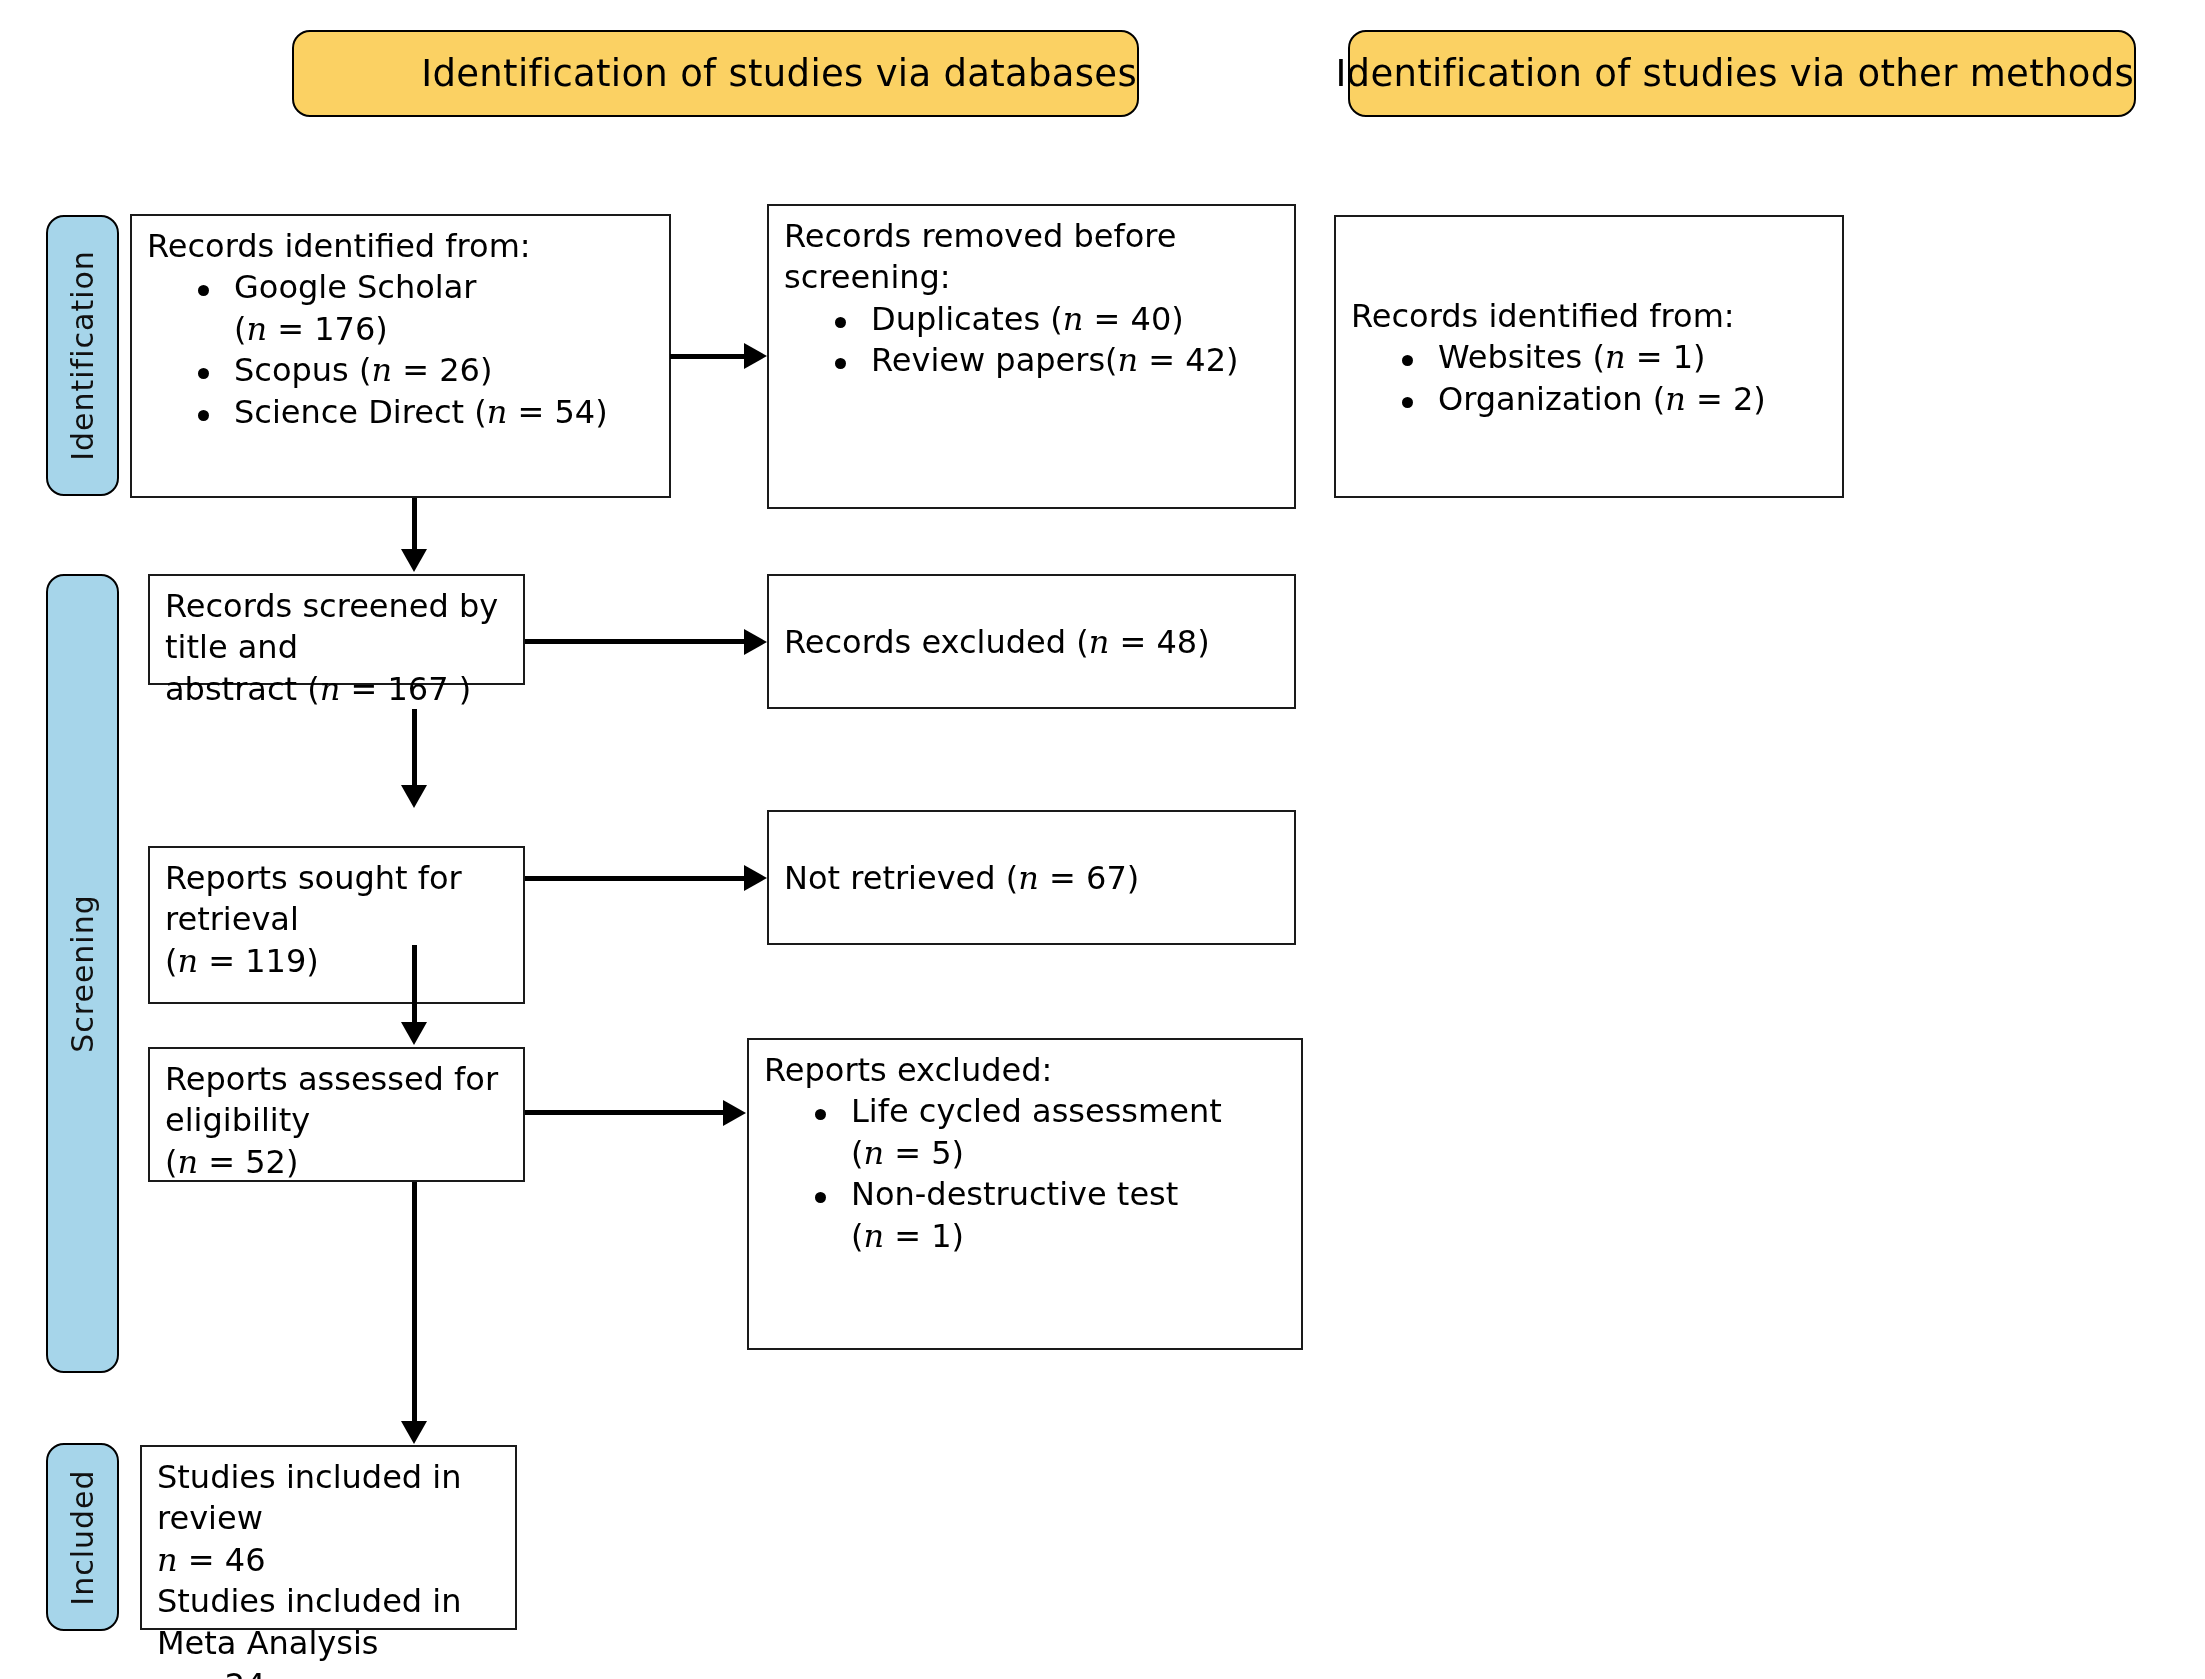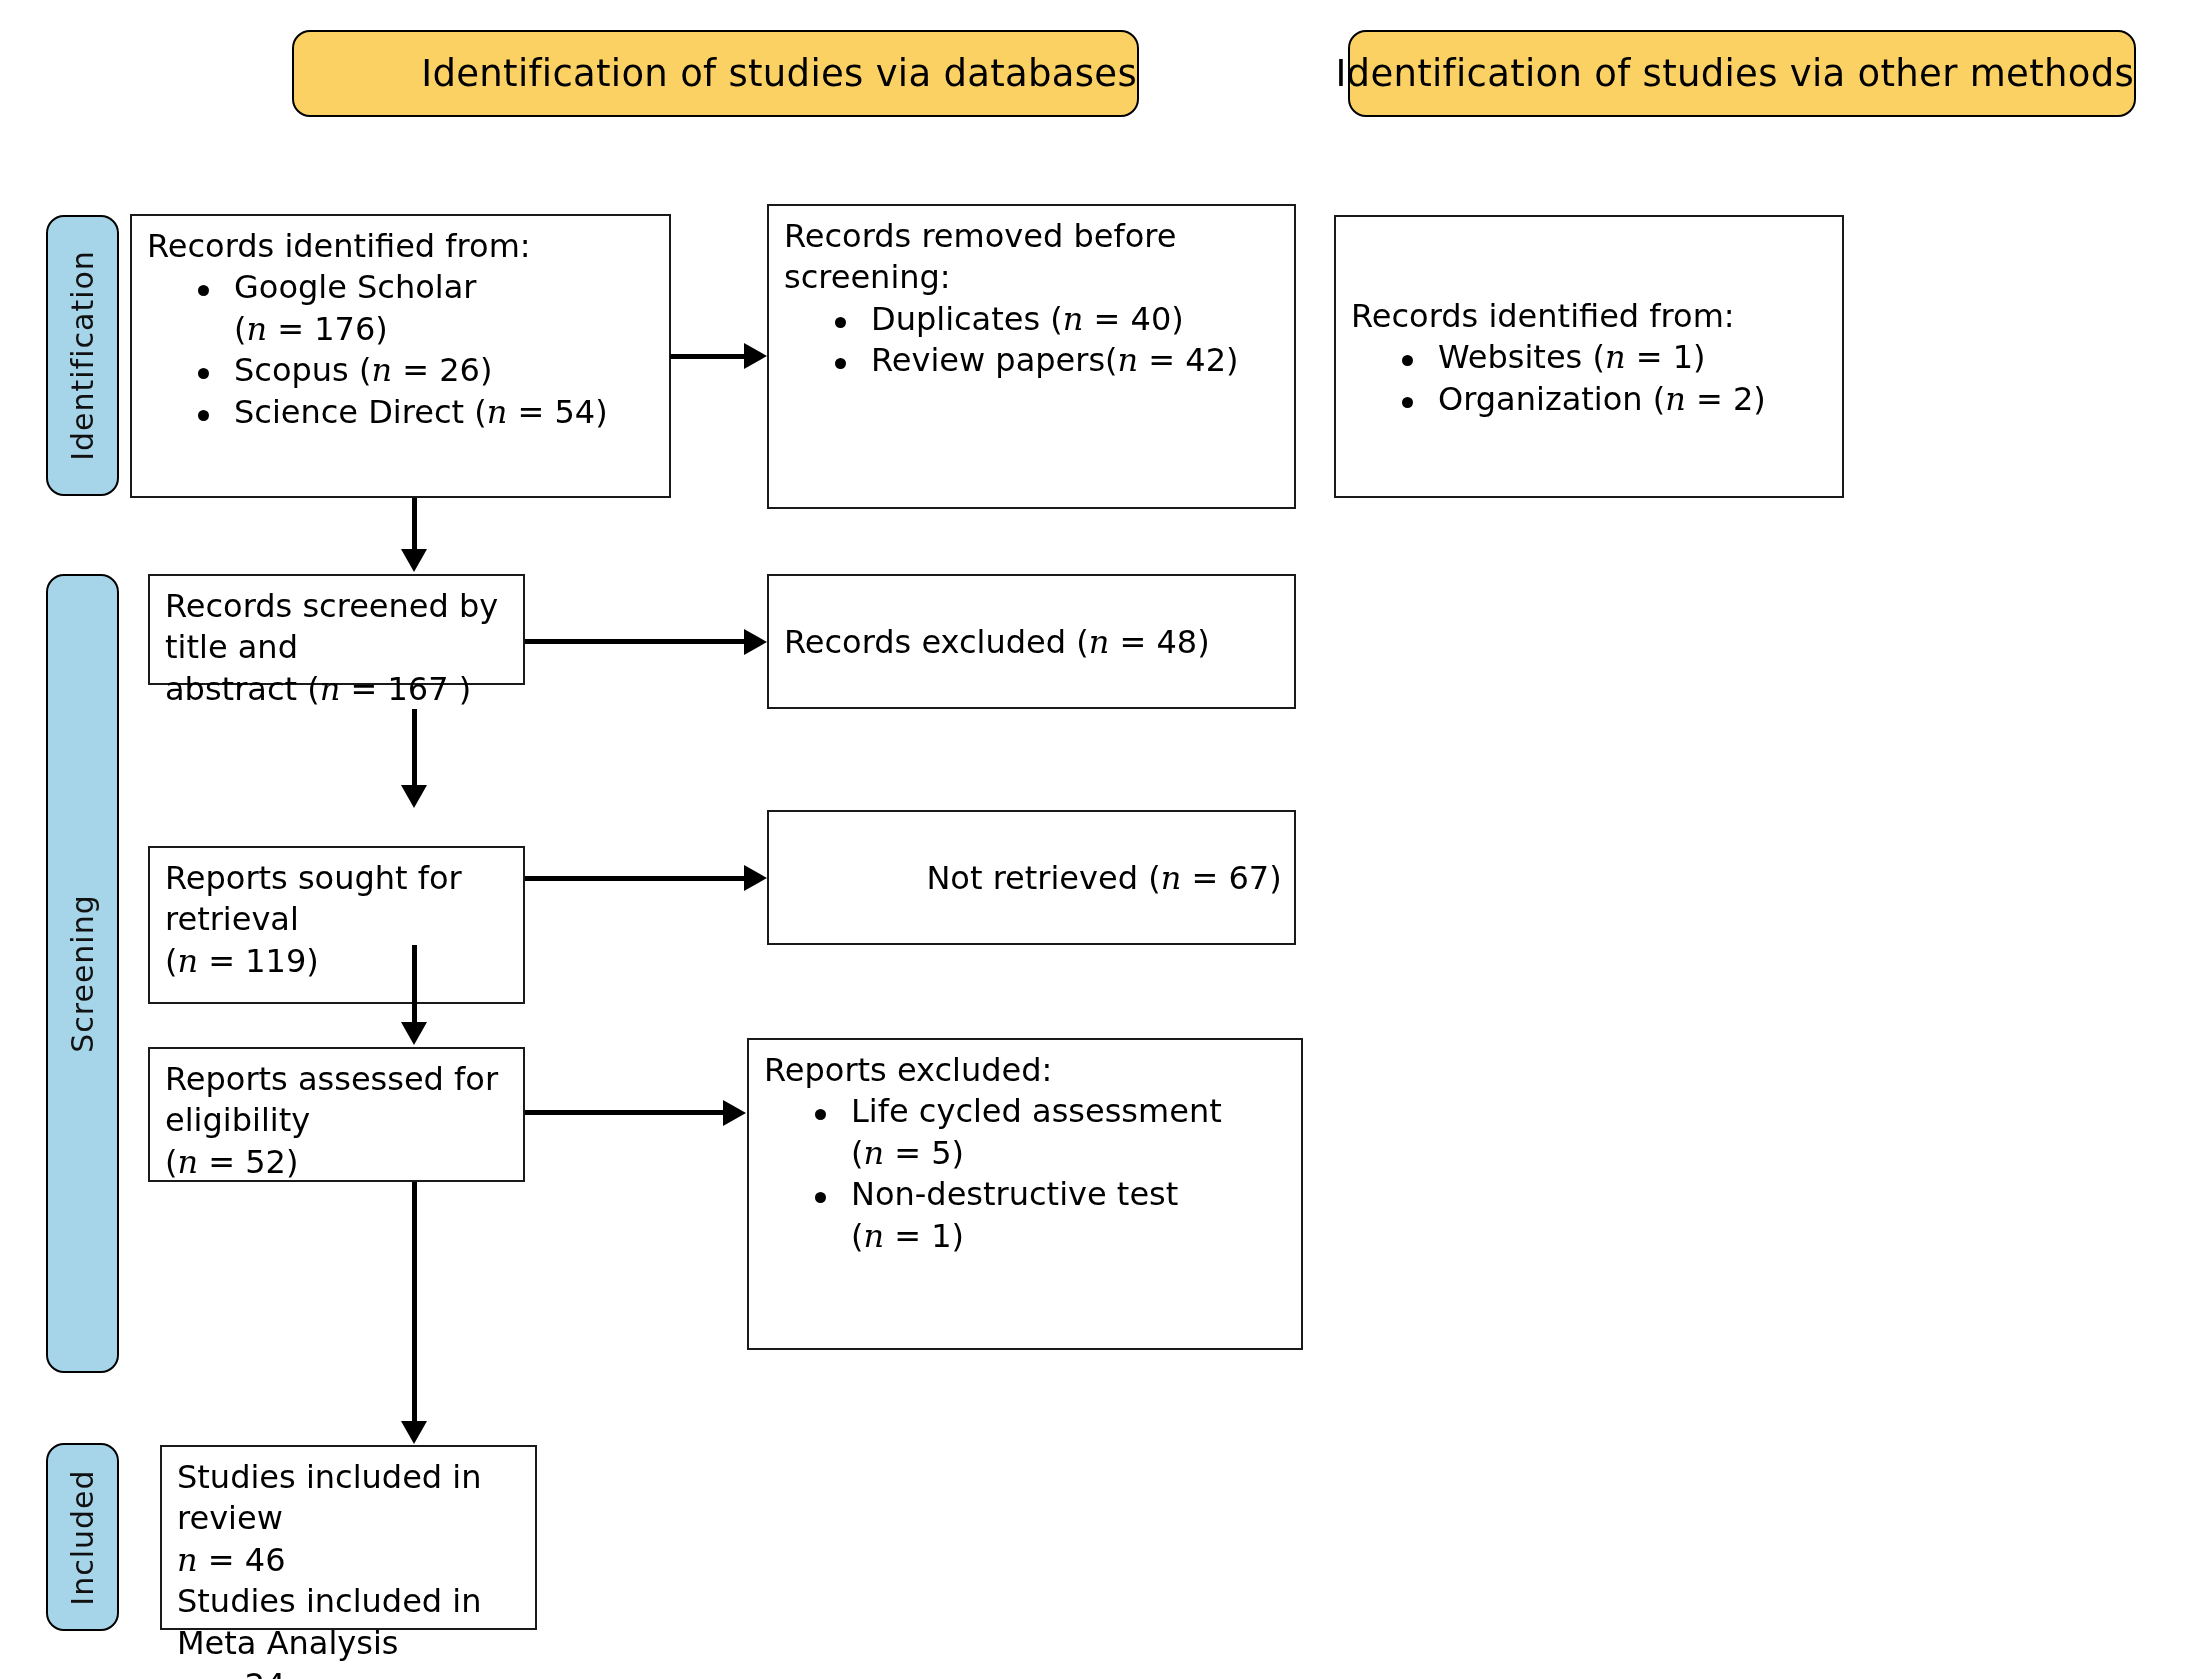--- a/index.html
+++ b/index.html
@@ -95,24 +95,24 @@
     border-radius: 50%;
   }
   .ital { font-style: italic; font-family: "DejaVu Serif", serif; }
 
   #box-identified     { left: 130px;  top: 214px;  width: 541px;  height: 284px; }
   #box-removed        { left: 767px; top: 204px;  width: 529px;  height: 305px; }
   #box-other-sources  { left: 1334px; top: 215px;  width: 510px;  height: 283px; }
   #box-screened       { left: 148px;  top: 574px;  width: 377px;  height: 111px; }
   #box-rec-excluded   { left: 767px; top: 574px;  width: 529px;  height: 135px; }
   #box-sought         { left: 148px;  top: 810px; width: 377px;  height: 158px; margin-top: 36px; }
-  #box-not-retrieved  { left: 767px; top: 810px; width: 529px;  height: 135px; justify-content: flex-end; }
+  #box-not-retrieved  { left: 767px; top: 810px; width: 529px;  height: 135px; }
   #box-eligibility    { left: 148px;  top: 1047px; width: 377px;  height: 135px; }
   #box-rep-excluded   { left: 747px; top: 1038px; width: 556px;  height: 312px; }
-  #box-included       { left: 160px;  top: 1445px; width: 377px;  height: 185px; }
+  #box-included       { left: 140px;  top: 1445px; width: 377px;  height: 185px; }
 
   
   .vline {
     position: absolute;
     width: 4.8px;
     background: #000000;
   }
   .hline {
     position: absolute;
     height: 4.8px;

